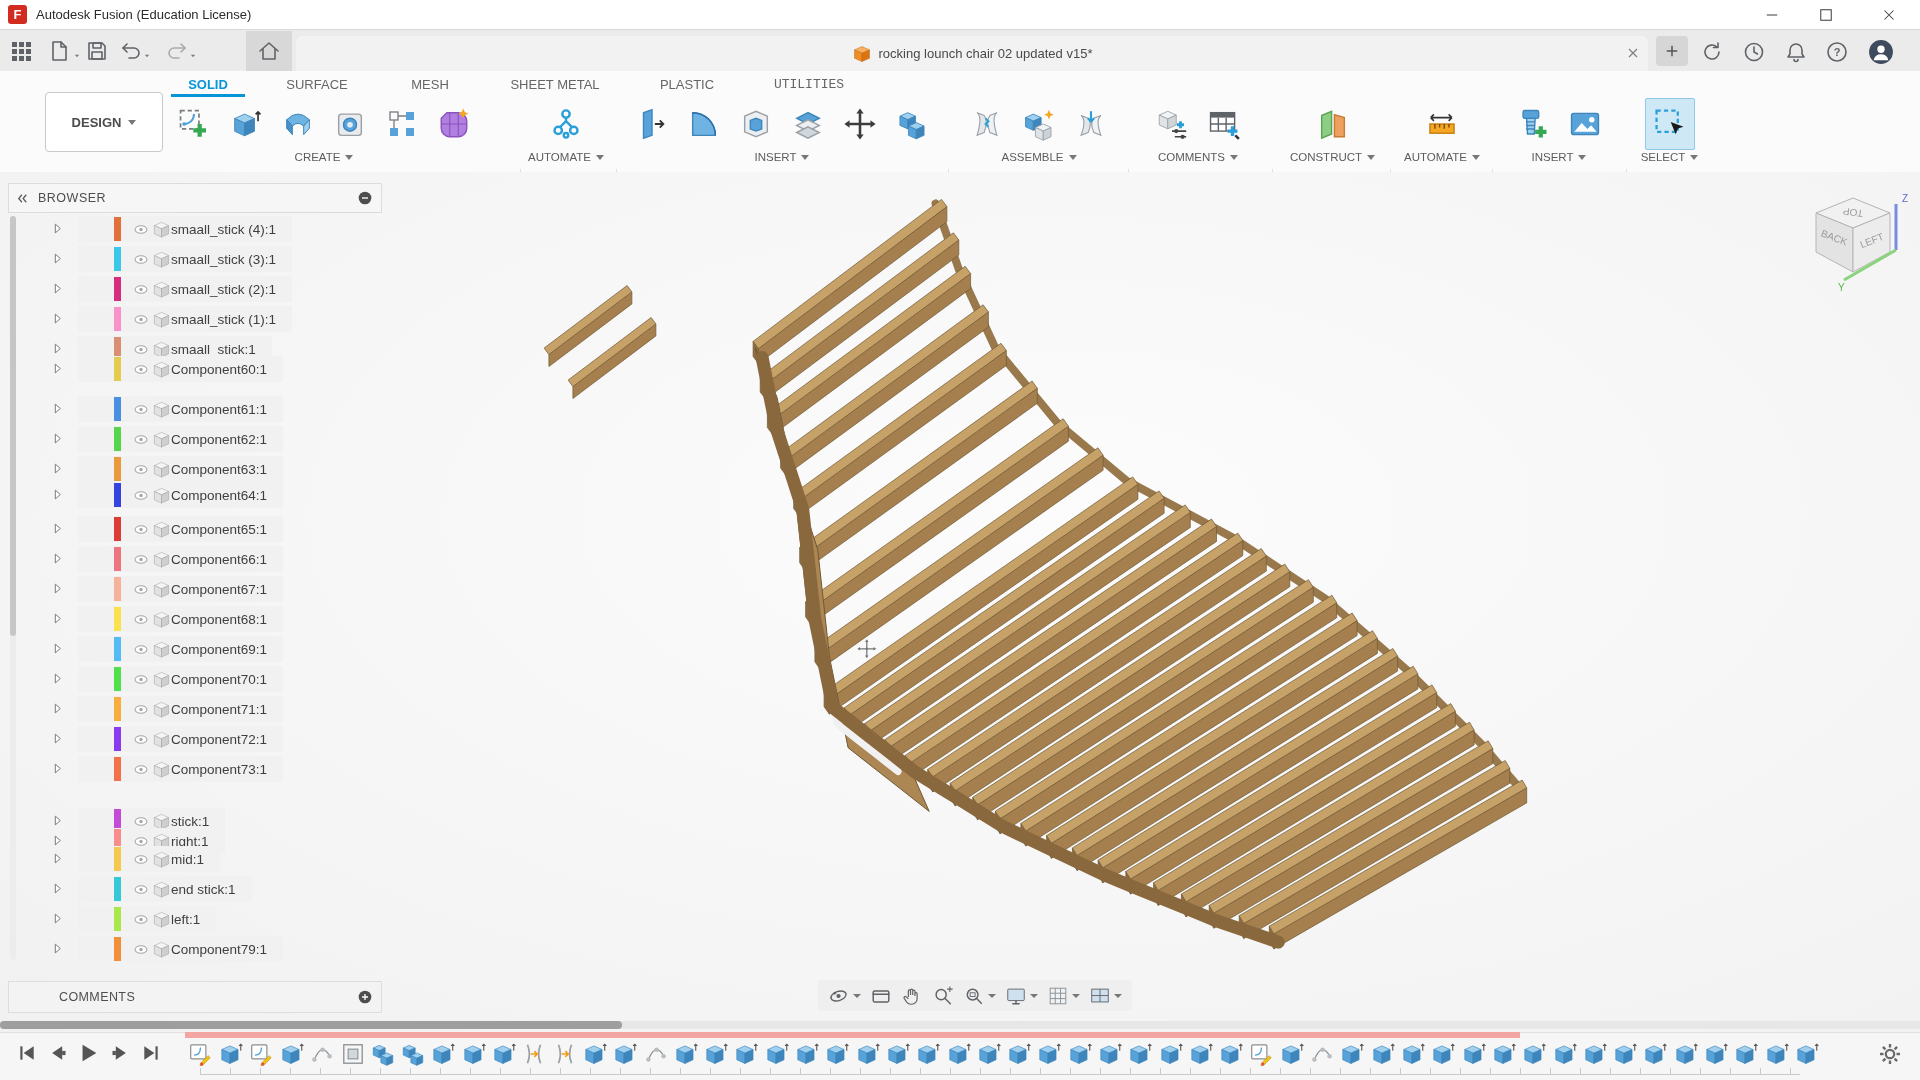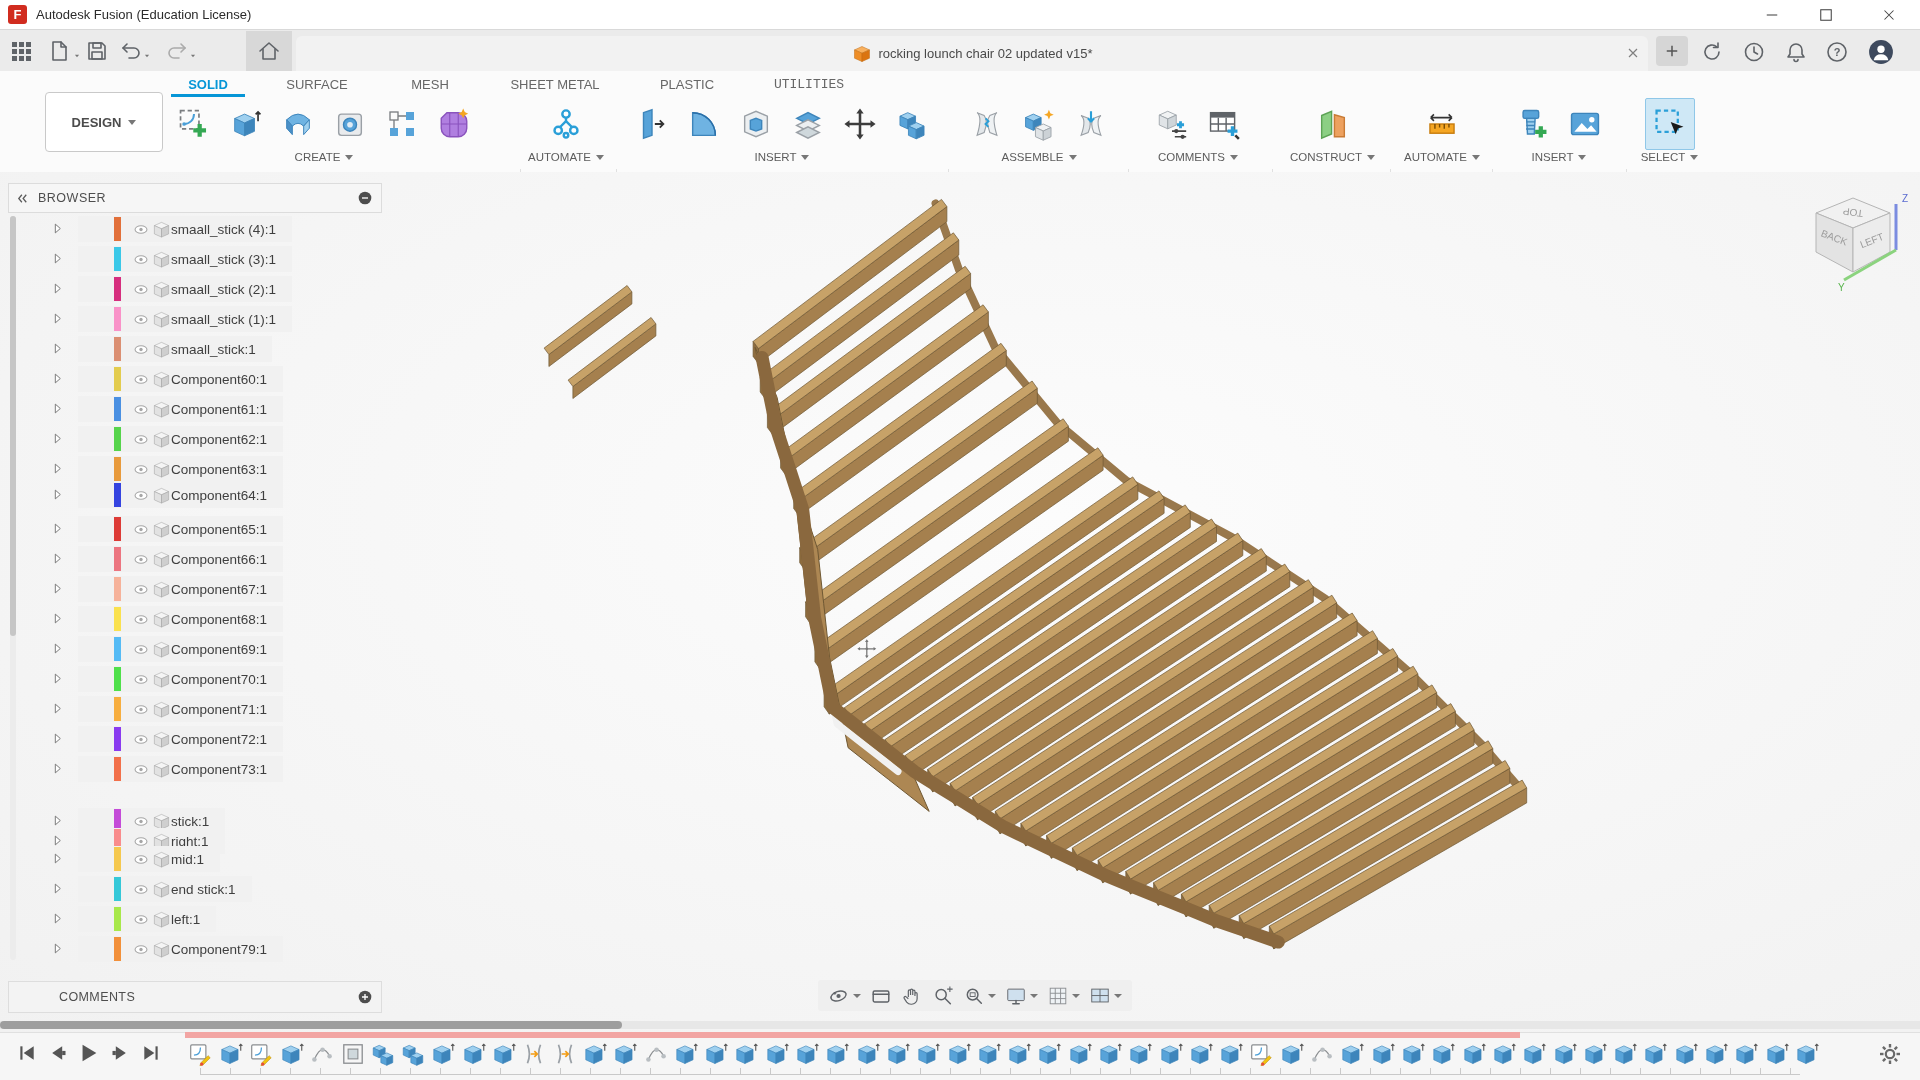--- a/index.html
+++ b/index.html
@@ -722,21 +722,21 @@
         <span style="display: flex;">
           <svg width="19" height="19" viewBox="0 0 24 24" xmlns="http://www.w3.org/2000/svg">
             <polygon points="12,3 21,7.05 12,11.1 3,7.05" fill="#f5f5f5" stroke="#9a9a9a" stroke-width=".6"></polygon>
             <polygon points="3,7.05 12,11.1 12,21.6 3,17.55" fill="#e2e2e2" stroke="#9a9a9a" stroke-width=".6"></polygon>
             <polygon points="21,7.05 12,11.1 12,21.6 21,17.55" fill="#cfcfcf" stroke="#9a9a9a" stroke-width=".6"></polygon>
           </svg>
         </span>
         <span class="blabel">smaall_stick:1</span>
       </span>
     </div>
-    <div class="brow" style="top: 150px;">
+    <div class="brow" style="top: 140px;">
       <span class="arr"><svg width="15" height="15" viewBox="0 0 24 24" xmlns="http://www.w3.org/2000/svg">
           <path d="M8.5 5l8 7-8 7z" fill="#fff" stroke="#737373" stroke-width="1.5" stroke-linejoin="round"></path>
         </svg></span>
       <span class="bpill">
         <span class="cbar" style="background: rgb(227, 204, 78);"></span>
         <span style="display: flex;">
           <svg width="22" height="15" viewBox="0 0 24 24" xmlns="http://www.w3.org/2000/svg">
             <ellipse cx="12" cy="12" rx="9.5" ry="6" fill="#fff" stroke="#a6a6a6" stroke-width="1.7"></ellipse>
             <circle cx="12" cy="12" r="2.7" fill="#a6a6a6"></circle>
           </svg>

